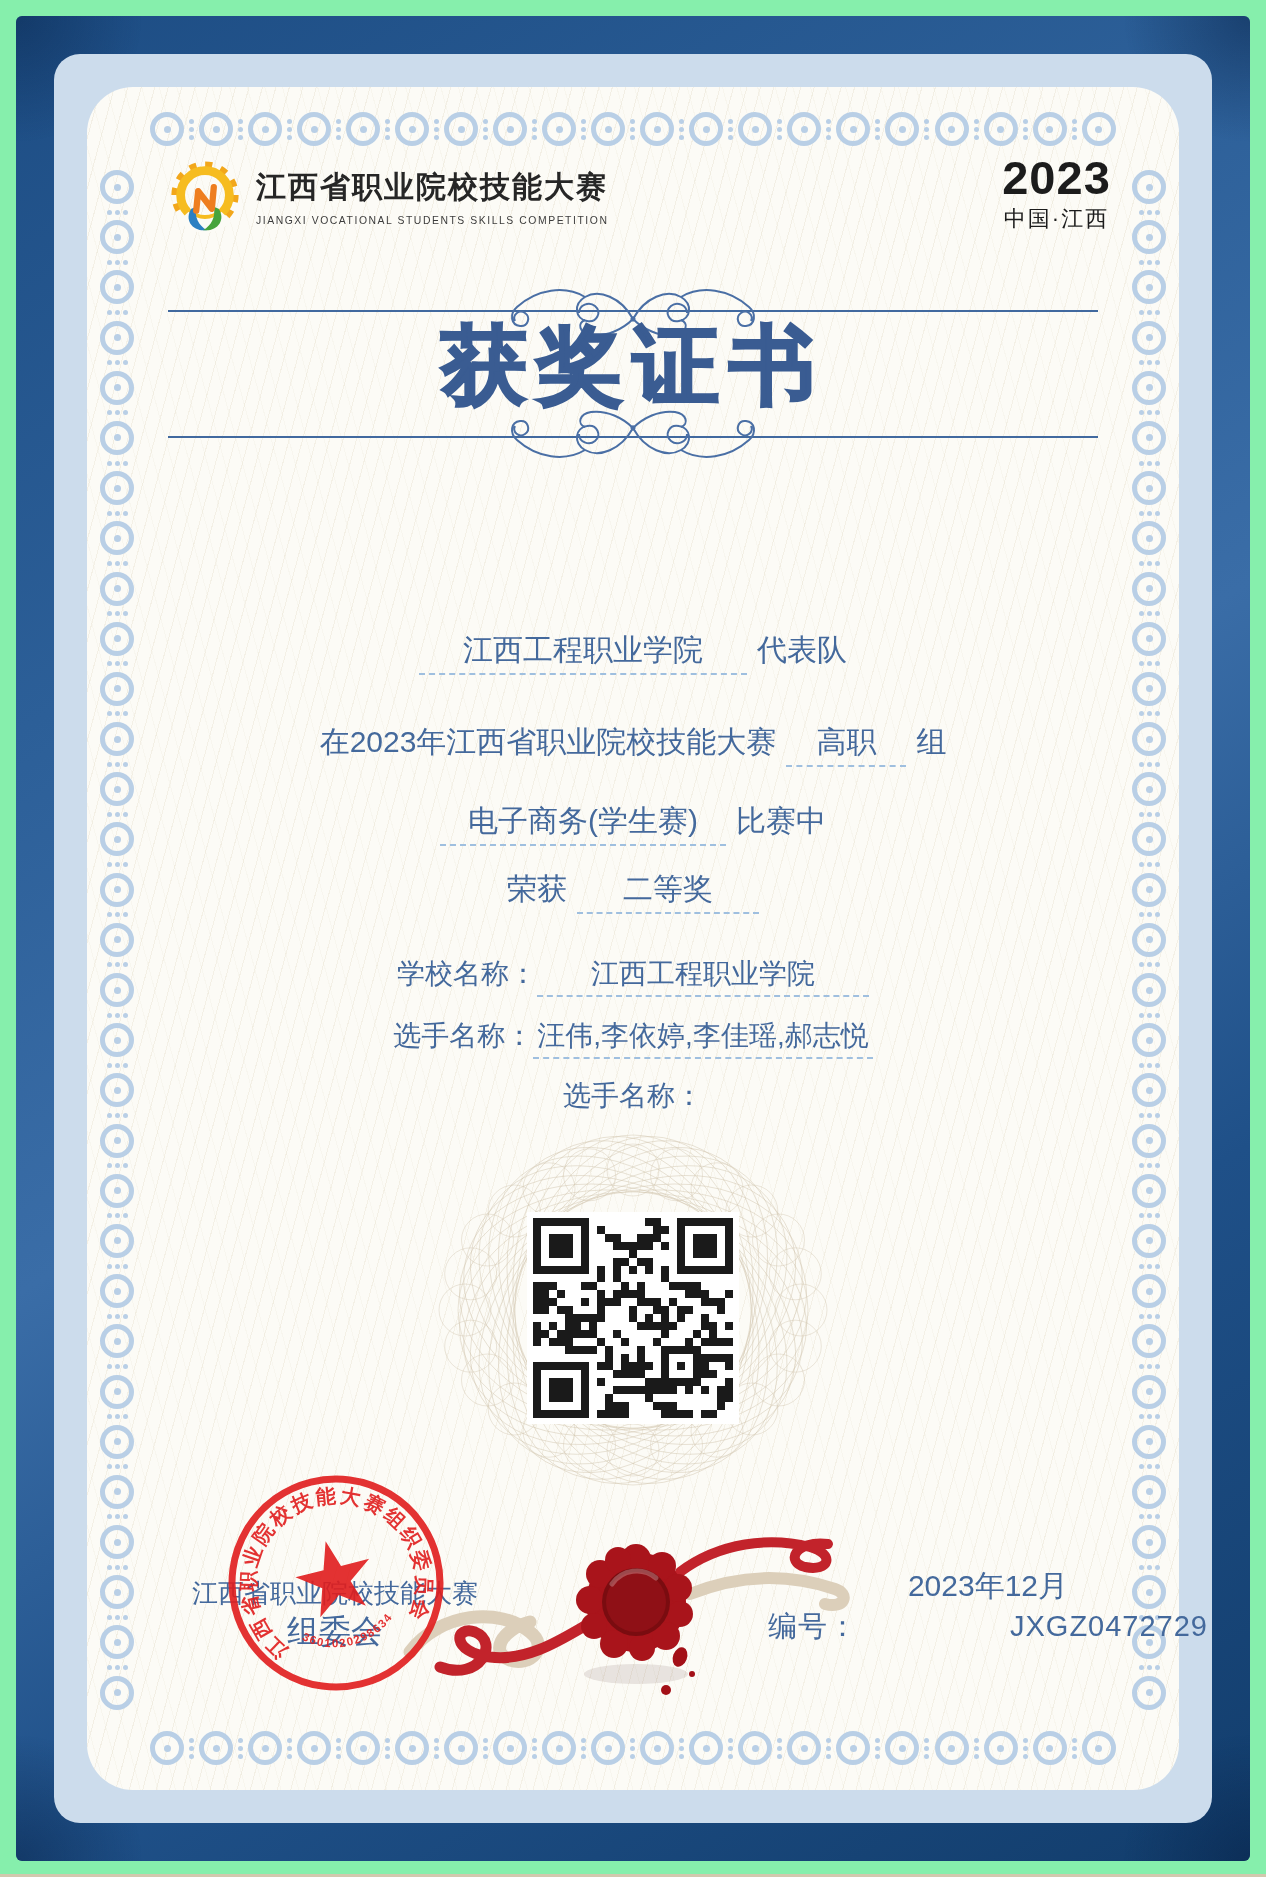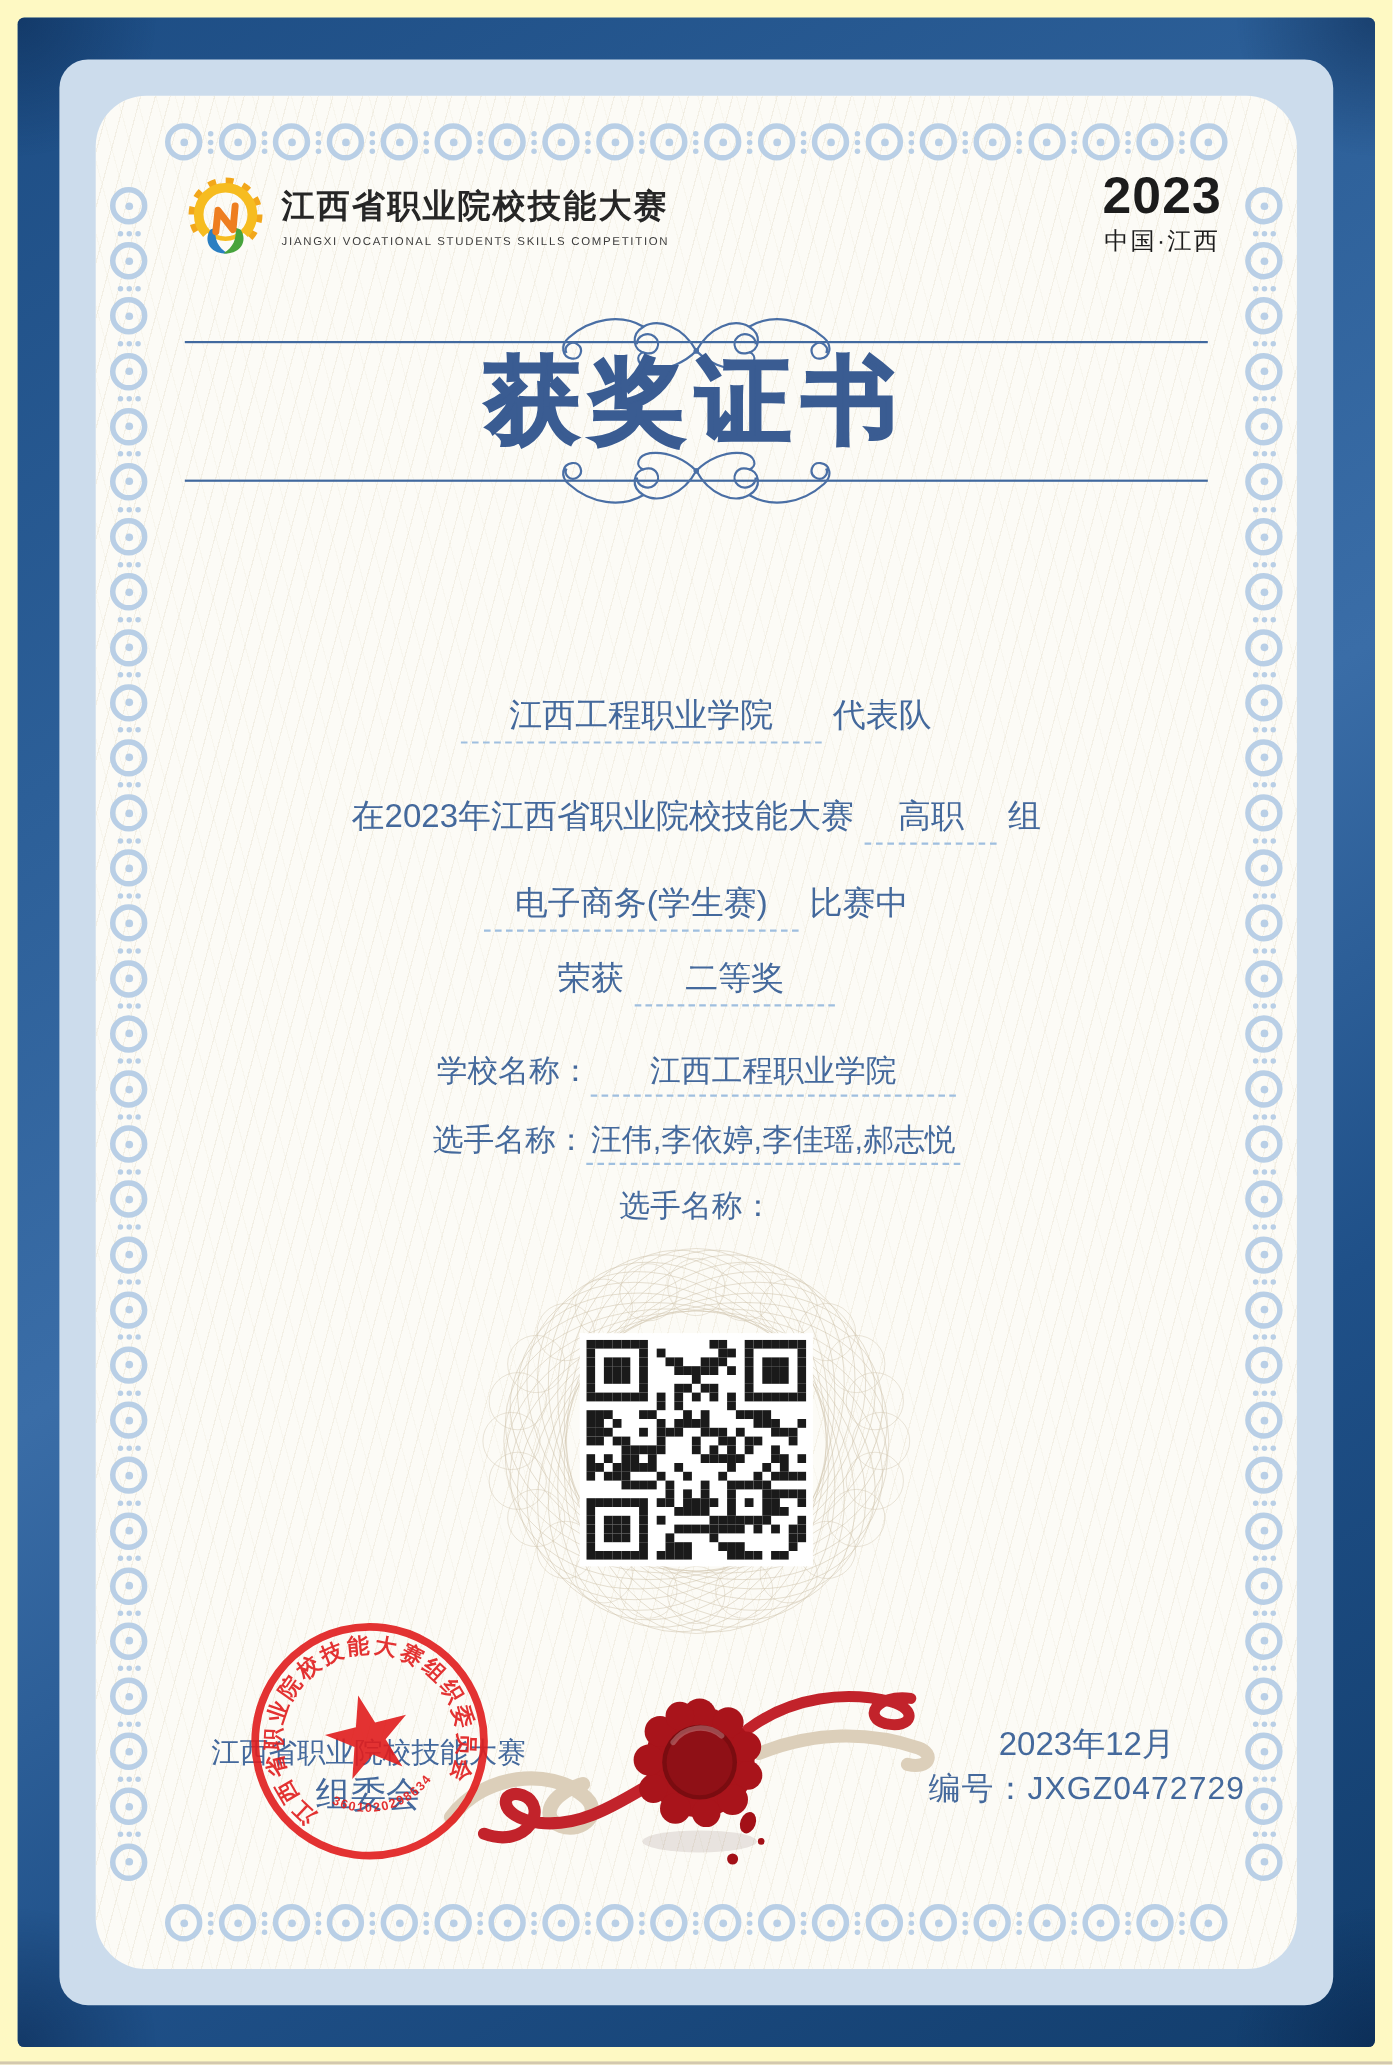--- a/index.html
+++ b/index.html
@@ -3,21 +3,21 @@
 <meta charset="utf-8">
 <style>
   :root{
     --frame1:#1d4d84; --frame2:#3a6da7; --frame3:#123d6c;
     --band:#ccdcec; --paper:#fcfbf6; --lace:#b9cfe6;
     --titleblue:#3a5c92; --blue:#44699c; --underline:#9fbfdf;
     --red:#e11d1d; --wax:#8f1016; --gold:#f2a71b; --ink:#1c1c1c;
   }
   html,body{margin:0;padding:0}
   body{font-family:"Liberation Sans","DejaVu Sans",sans-serif;background:#ffffff;}
-  .page{position:relative;width:1266px;height:1877px;background:#fef9c3;overflow:hidden}
+  .page{position:relative;width:1266px;height:1877px;background:#86efac;overflow:hidden}
   .page-edge{position:absolute;left:0;right:0;bottom:0;height:3px;background:#d3c8ae}
   .frame{position:absolute;left:16px;top:16px;right:16px;bottom:16px;border-radius:6px;
     background:linear-gradient(150deg,#1d4d84 0%,#2c5f98 28%,#3a6da7 50%,#1f5088 72%,#123d6c 100%);}
   .frame::before{content:"";position:absolute;inset:0;border-radius:6px;
     background:
       radial-gradient(circle 180px at 0 0, rgba(8,35,72,.45), transparent 70%),
       radial-gradient(circle 180px at 100% 0, rgba(8,35,72,.5), transparent 70%),
       radial-gradient(circle 180px at 0 100%, rgba(8,35,72,.5), transparent 70%),
       radial-gradient(circle 180px at 100% 100%, rgba(8,35,72,.55), transparent 70%);}
   .band{position:absolute;left:54px;top:54px;right:54px;bottom:54px;background:var(--band);border-radius:26px}
@@ -75,21 +75,21 @@
     display:flex;align-items:center;justify-content:center}
   
   .committee{position:absolute;left:140px;top:1574px;width:390px;text-align:center;color:var(--blue);z-index:2}
   .committee .l1{font-size:26px;line-height:38px}
   .committee .l2{font-size:32px;line-height:38px}
   .org-seal{position:absolute;left:221px;top:1468px;width:230px;height:230px;transform:rotate(-14deg);
     opacity:.9;z-index:4}
   .wax{position:absolute;left:380px;top:1512px;width:500px;height:205px;z-index:3}
   .date-block{position:absolute;left:768px;top:1566px;width:440px;color:var(--blue);z-index:3}
   .date-line{font-size:30px;text-align:center;line-height:40px}
-  .serial-line{display:flex;justify-content:center;align-items:baseline;font-size:29px;line-height:40px;letter-spacing:1px}
+  .serial-line{display:flex;justify-content:space-between;align-items:baseline;font-size:29px;line-height:40px;letter-spacing:1px}
 </style>
 </head>
 <body>
 
 <div class="page">
   <div class="frame"></div>
   <div class="band"></div>
   <div class="paper"></div>
   <div class="page-edge"></div>
 

